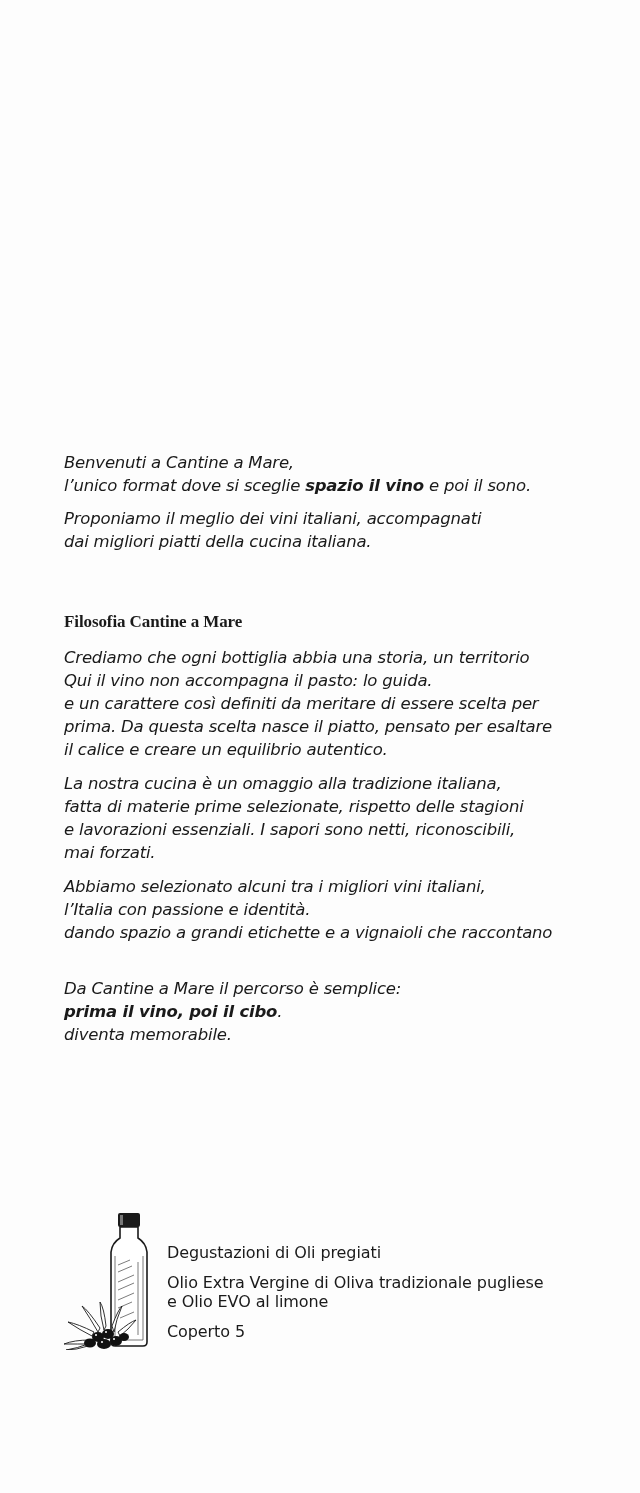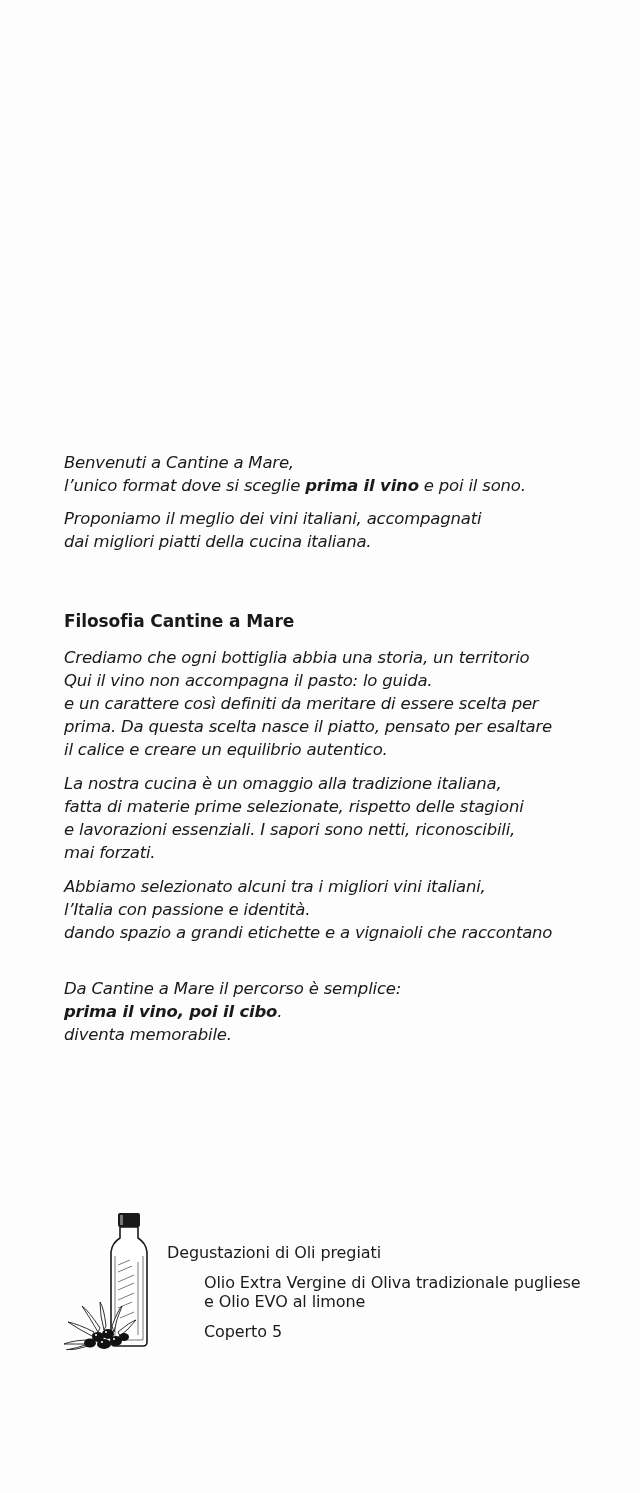--- a/index.html
+++ b/index.html
@@ -34,20 +34,21 @@
       letter-spacing: -0.2px;
     }
     .para .line { display: block; white-space: nowrap; }
     .para b { font-weight: bold; }
     .heading {
       font-size: 17px;
       line-height: 23px;
       font-style: normal;
       margin: 0;
       letter-spacing: -0.1px;
+      font-family: Liberation Serif, serif;
     }
     #intro { top: 451px; }
     #intro .para + .para { margin-top: 10px; }
     #philosophy-title { top: 610px; }
     #philosophy-body { top: 646px; }
     #philosophy-body .para + .para { margin-top: 11px; }
     #closing { top: 977px; }
 
     .oil-section {
       position: absolute;
@@ -66,32 +67,32 @@
     .oil-text {
       position: absolute;
       left: 107px;
       top: 33px;
       font-size: 16px;
       line-height: 19px;
       color: #1a1a1a;
       letter-spacing: -0.1px;
     }
     .oil-text p { margin: 0; }
-    .oil-text p + p { margin-top: 11px; margin-left: 37px; }
+    .oil-text p + p { margin-top: 11px; }
     .oil-text .line { display: block; white-space: nowrap; }
   </style>
 </head>
 <body>
 
 <div class="page">
 
   <div class="block" id="intro">
     <p class="para">
       <span class="line">Benvenuti a Cantine a Mare,</span>
-      <span class="line"><span>l’unico format dove si sceglie </span><b>prima il vino</b><span> e poi il sono.</span></span>
+      <span class="line"><span>l’unico format dove si sceglie </span><b>spazio il vino</b><span> e poi il sono.</span></span>
     </p>
     <p class="para">
       <span class="line">Proponiamo il meglio dei vini italiani, accompagnati</span>
       <span class="line">dai migliori piatti della cucina italiana.</span>
     </p>
   </div>
 
   <div class="block" id="philosophy-title">
     <h2 class="heading">Filosofia Cantine a Mare</h2>
   </div>

